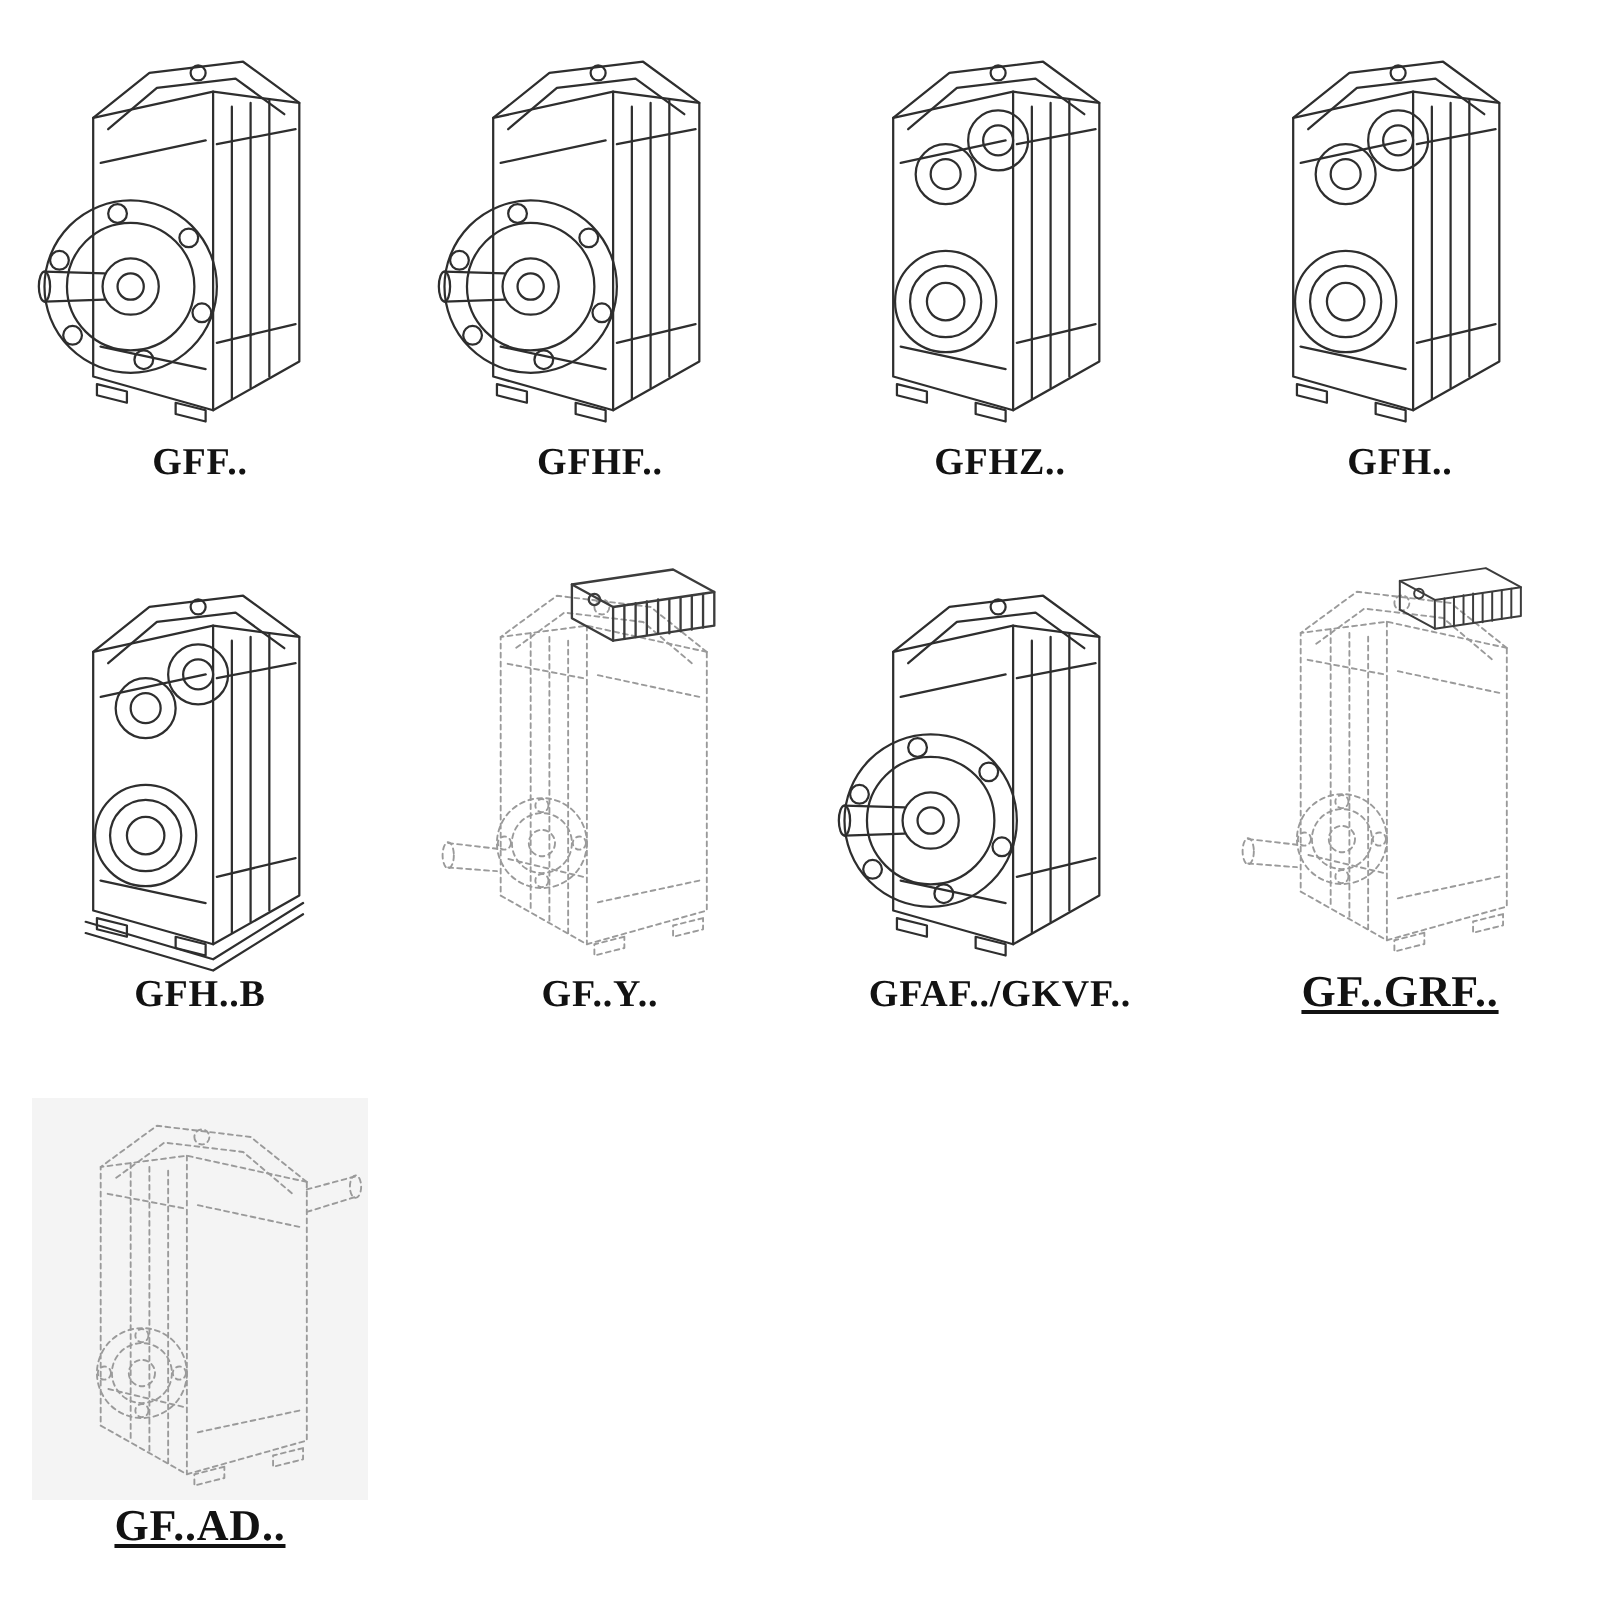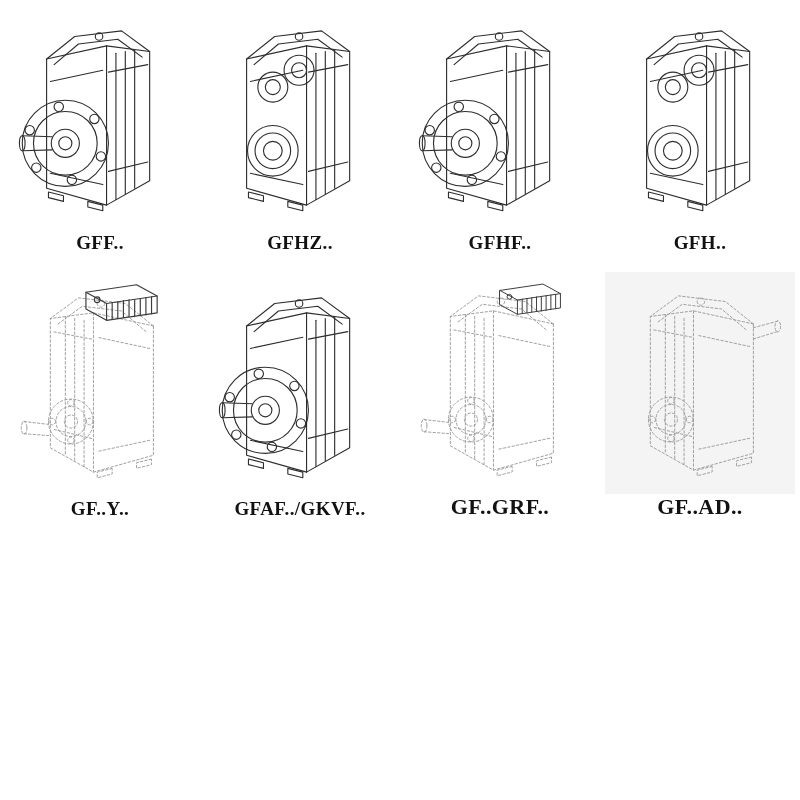--- a/index.html
+++ b/index.html
@@ -14,21 +14,21 @@
     overflow: hidden;
   }
   .catalog-grid {
     display: grid;
     width: 800px;
     height: 800px;
     grid-template-columns: repeat(4, 200px);
     grid-template-rows: repeat(3, 1fr);
   }
   figure.cell {
-    margin: 5px;
+    margin: 16px;
     display: flex;
     flex-direction: column;
     align-items: center;
     justify-content: flex-end;
     overflow: hidden;
   }
   .drawing {
     flex: 1 1 auto;
     width: 100%;
     display: flex;
@@ -64,20 +64,21 @@
     font-weight: 700;
     font-size: 19px;
     letter-spacing: 0.4px;
     color: #121212;
     padding: 0 0 8px 0;
     text-align: center;
     white-space: nowrap;
   }
   figcaption.label.big {
     font-size: 22px;
+    text-decoration: underline;
   }
   .defs-holder {
     position: absolute;
     width: 0;
     height: 0;
     overflow: hidden;
   }
 </style>
 </head>
 <body>
@@ -186,46 +187,56 @@
         </svg>
       </div>
       <figcaption class="label">GFF..</figcaption>
     </figure>
 
 
     <figure class="cell">
       <div class="drawing">
         <svg class="drawing-svg" viewBox="0 0 178 222">
           <use href="#housing"></use>
+            <use href="#flange"></use>
+        </svg>
+      </div>
+      <figcaption class="label">GFHF..</figcaption>
+    </figure>
+
+    <figure class="cell">
+      <div class="drawing">
+        <svg class="drawing-svg" viewBox="0 0 178 222">
+          <use href="#housing"></use>
             <use href="#bores"></use>
         </svg>
       </div>
       <figcaption class="label">GFHZ..</figcaption>
     </figure>
 
     <figure class="cell">
       <div class="drawing">
         <svg class="drawing-svg" viewBox="0 0 178 222">
           <use href="#housing"></use>
-            <use href="#flange"></use>
-        </svg>
-      </div>
-      <figcaption class="label">GFHF..</figcaption>
-    </figure>
-
-    <figure class="cell">
-      <div class="drawing">
-        <svg class="drawing-svg" viewBox="0 0 178 222">
-          <use href="#housing"></use>
             <use href="#bores"></use>
         </svg>
       </div>
       <figcaption class="label">GFH..</figcaption>
     </figure>
 
+    <figure class="cell">
+      <div class="drawing">
+        <svg class="drawing-svg" viewBox="0 0 178 222">
+          <use href="#housing"></use>
+            <use href="#bores"></use>
+            <use href="#base-plate"></use>
+        </svg>
+      </div>
+      <figcaption class="label">GFH..B</figcaption>
+    </figure>
 
 
     <figure class="cell">
       <div class="drawing">
         <svg class="drawing-svg dashed" viewBox="0 0 178 222">
           <use href="#housing" transform="translate(178,0) scale(-1,1)"></use>
           <use href="#flange-mid"></use>
           <use href="#shaft-left"></use>
           <g class="solid-part">
             <use href="#motor"></use>

